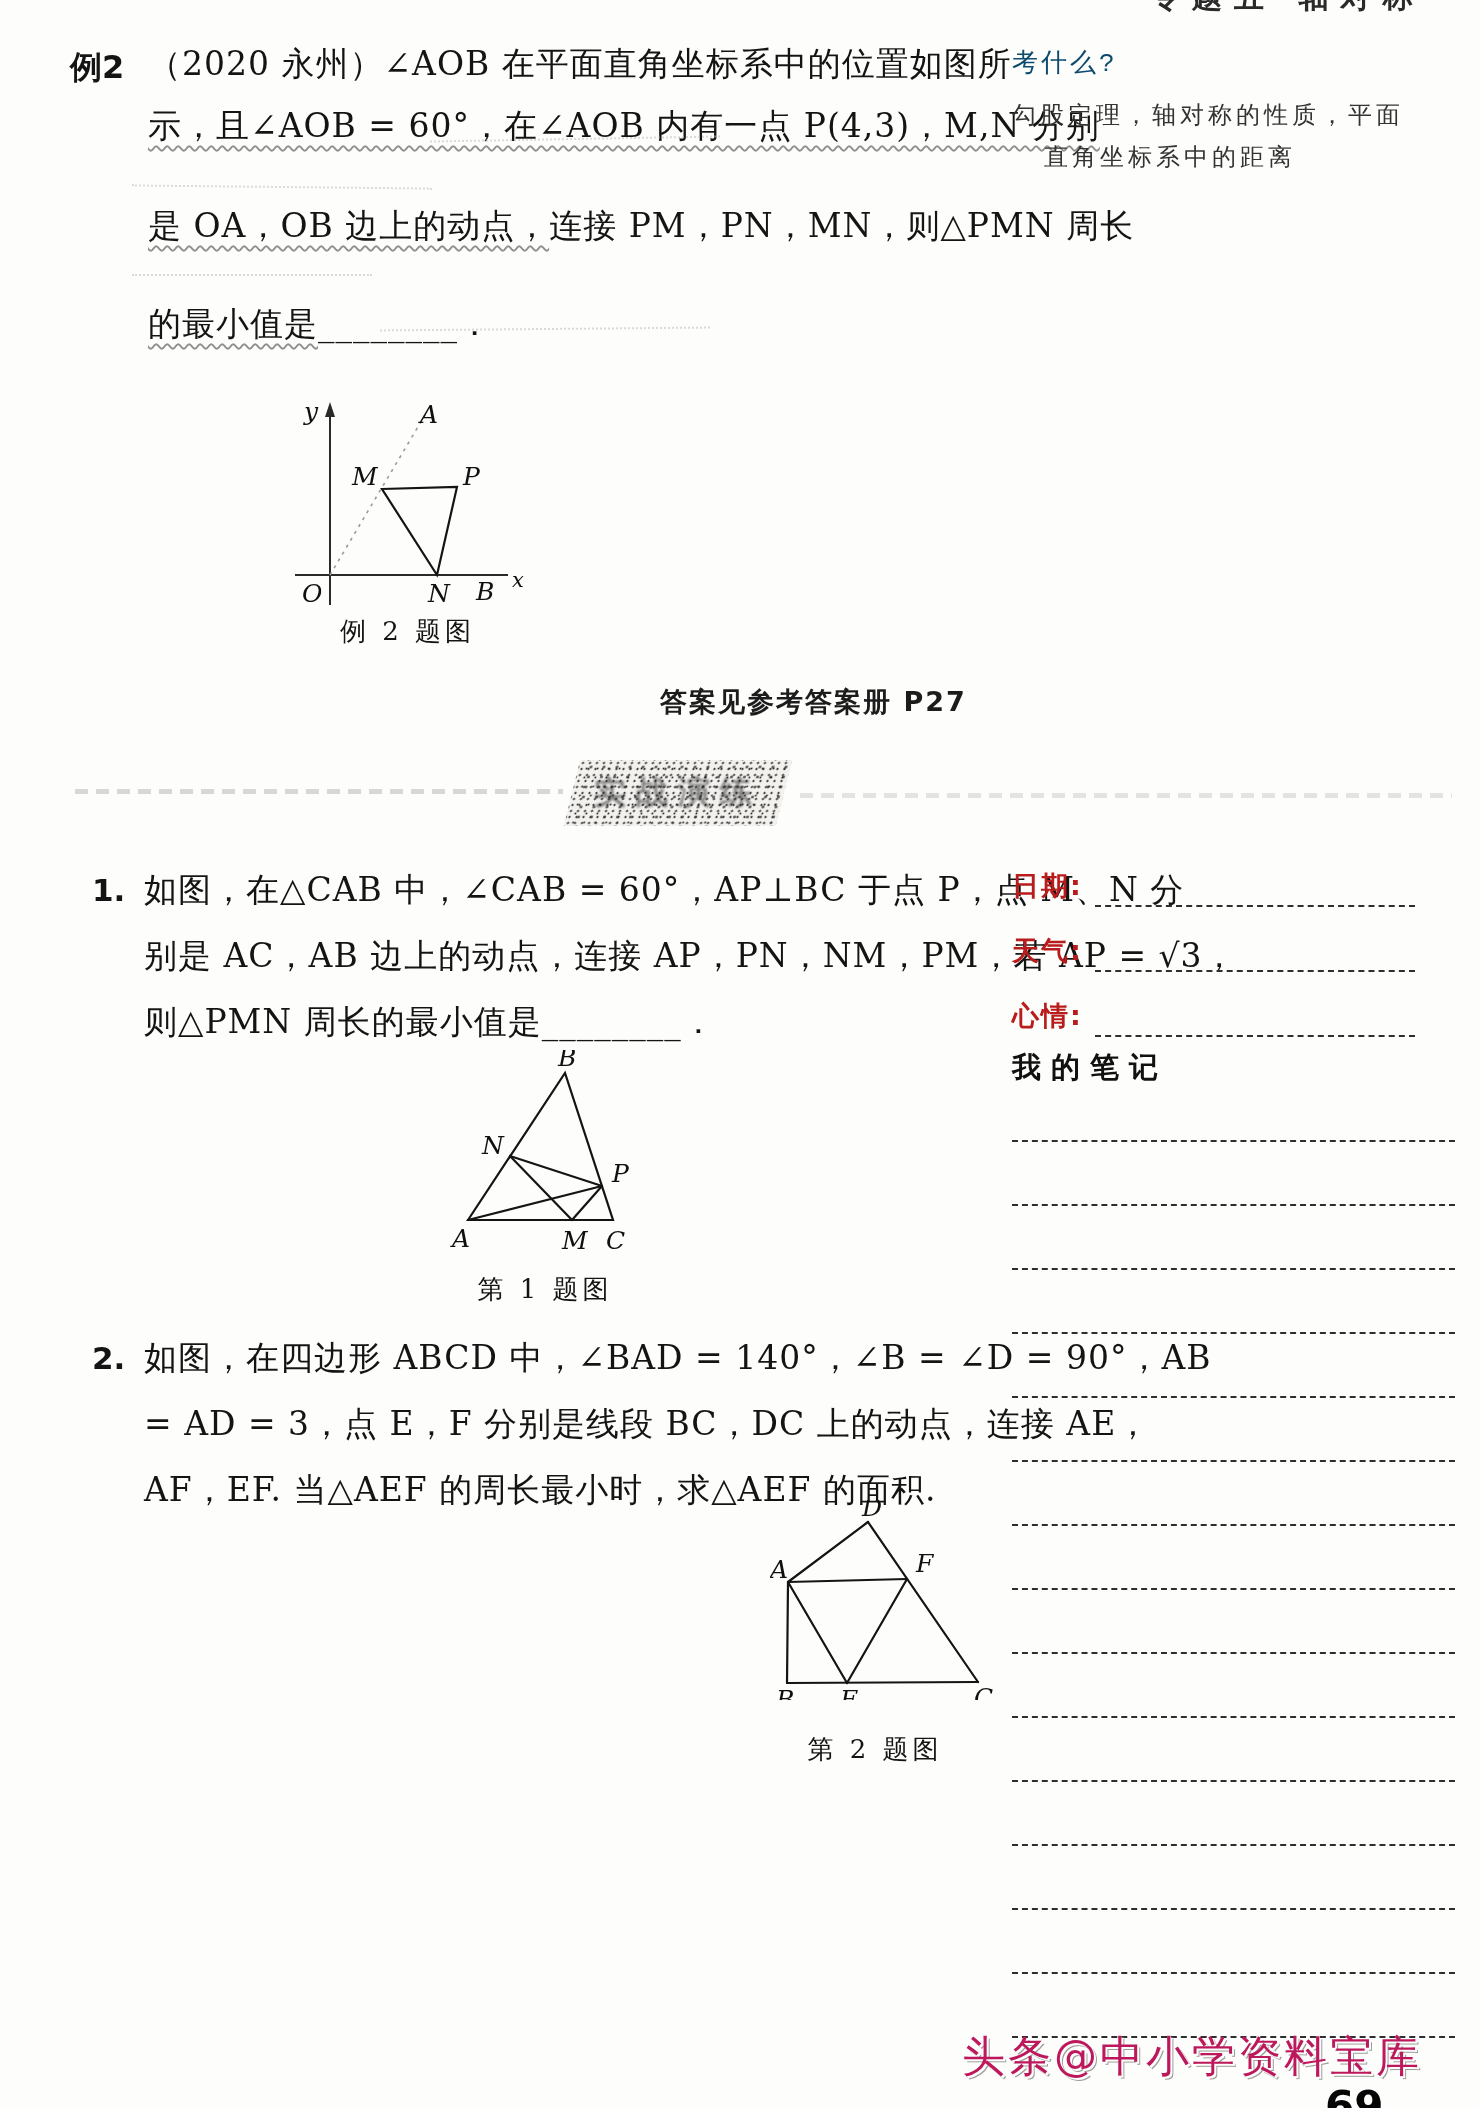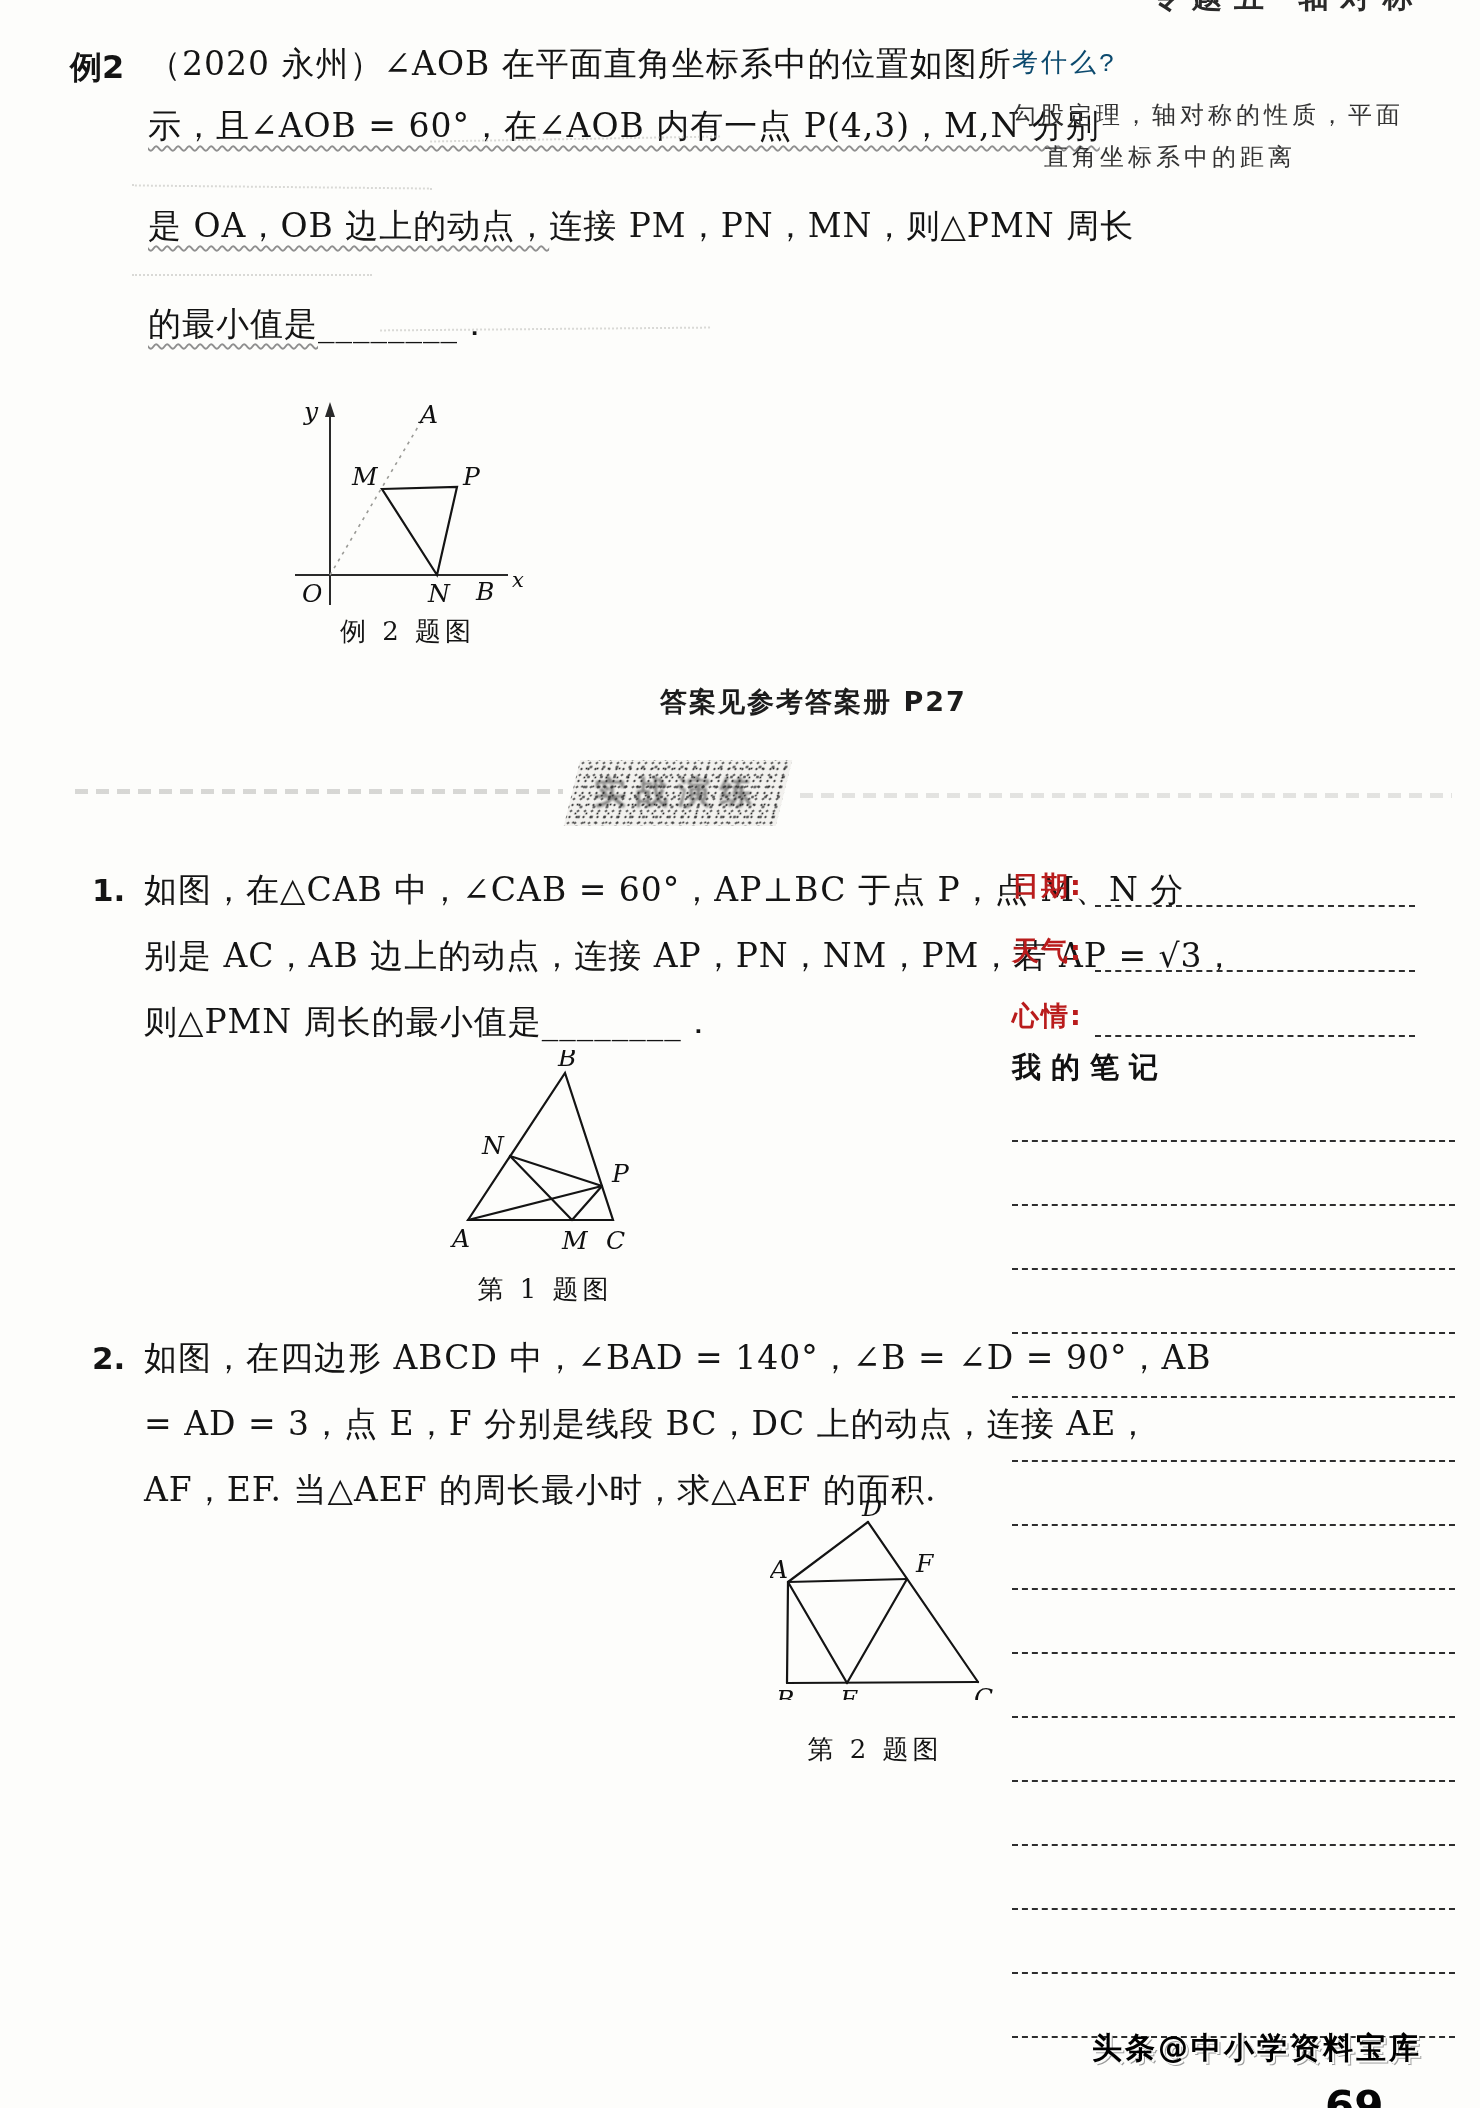--- a/index.html
+++ b/index.html
@@ -53,21 +53,21 @@
   
   .scribble{border-bottom:2px dotted #bdbdb8;opacity:.55;}
   
   svg text{font-family:"DejaVu Serif","Liberation Serif",serif;font-style:italic;font-size:25px;fill:#101010;}
   svg .edge{stroke:#141414;stroke-width:2.2;fill:none;stroke-linecap:round;}
   svg .axis{stroke:#2a2a2a;stroke-width:2;fill:none;}
   svg .ray{stroke:#9a9a96;stroke-width:1.6;stroke-dasharray:3 5;fill:none;}
   
   .watermark{
     font-family:"DejaVu Sans","Liberation Sans",sans-serif;
-    font-weight:bold;font-size:30px;letter-spacing:3px;color:#000000;
+    font-weight:normal;font-size:43px;letter-spacing:3px;color:#be185d;
     text-shadow:2px 2px 0 #fdfdfb,3px 3px 0 #9b9b9b;
   }
   .page-number{font-family:"DejaVu Sans","Liberation Sans",sans-serif;font-weight:bold;font-size:42px;color:#060606;}
 </style>
 </head>
 <body>
 
 <div class="page">
 
   <div class="abs header-partial" style="left:1150px;top:-20px;">专题五 轴对称</div>

